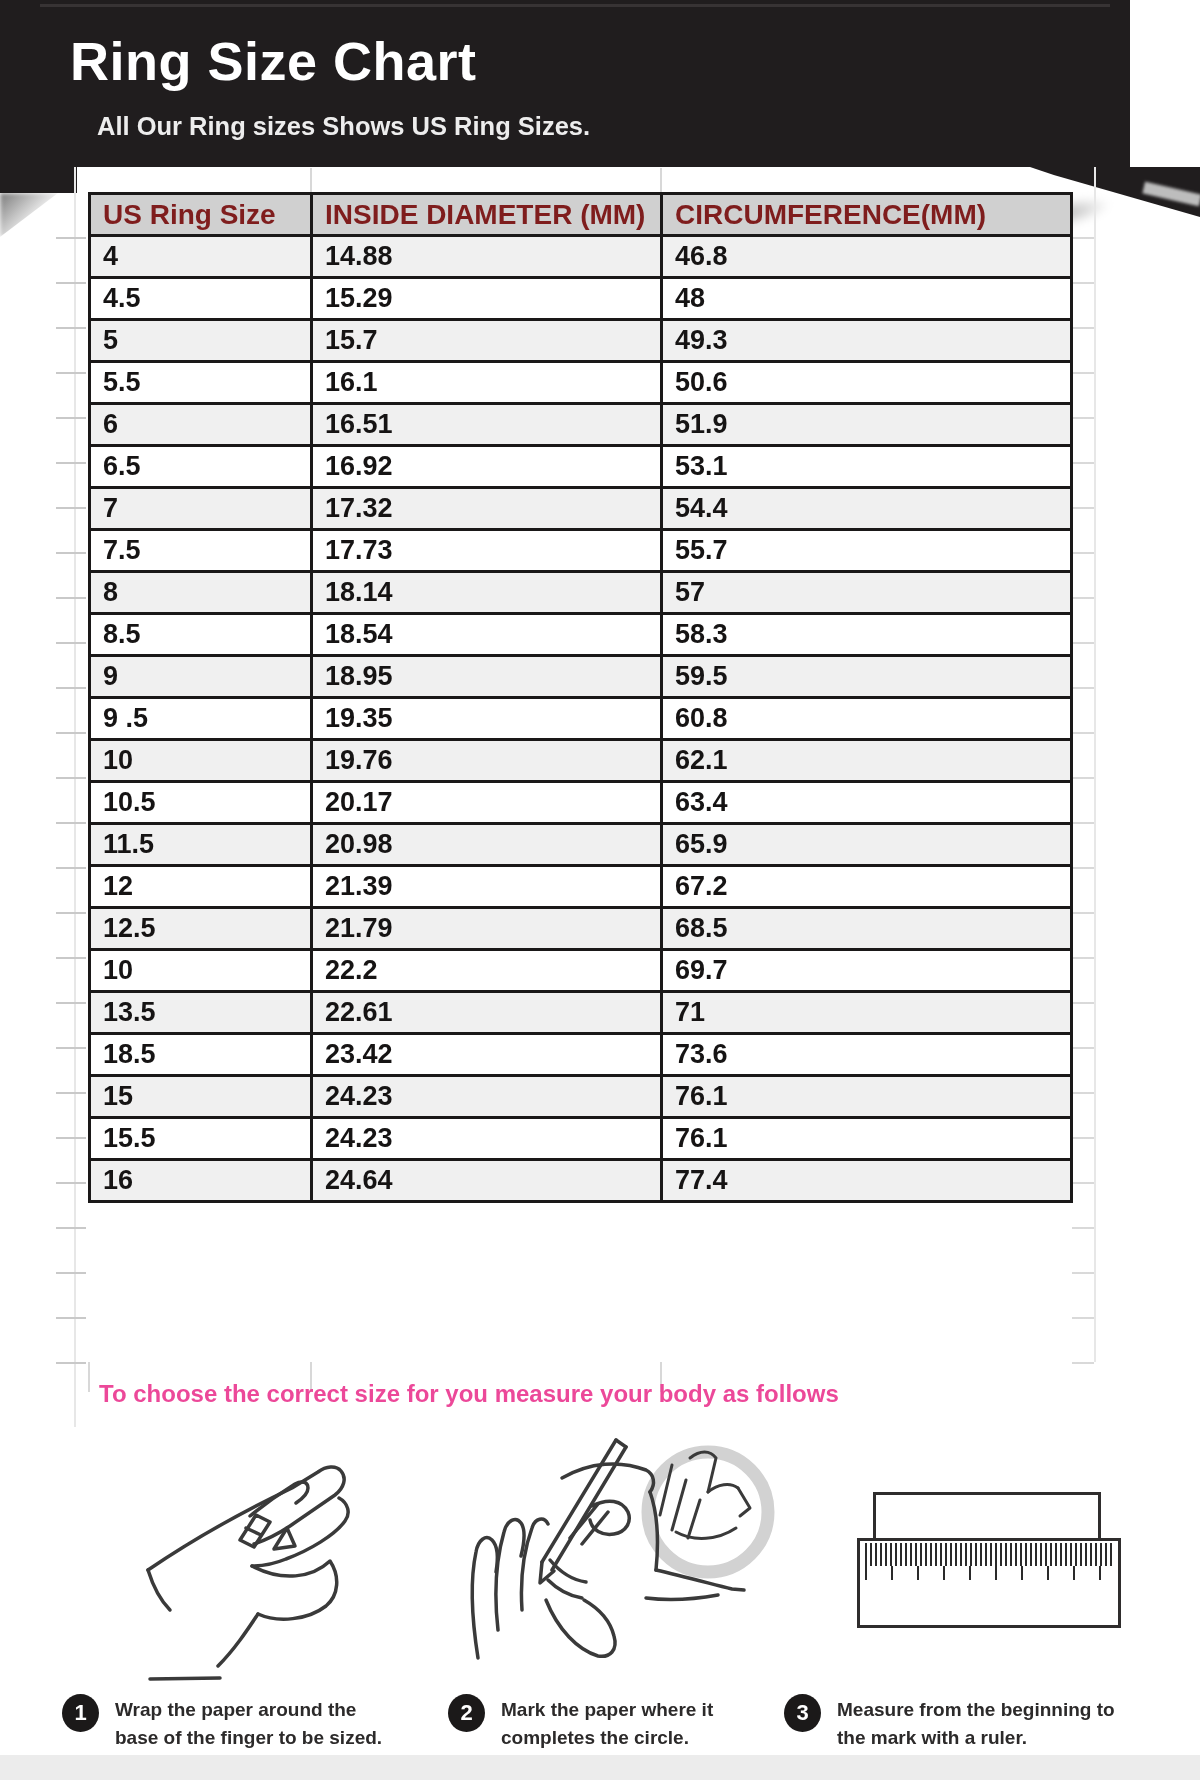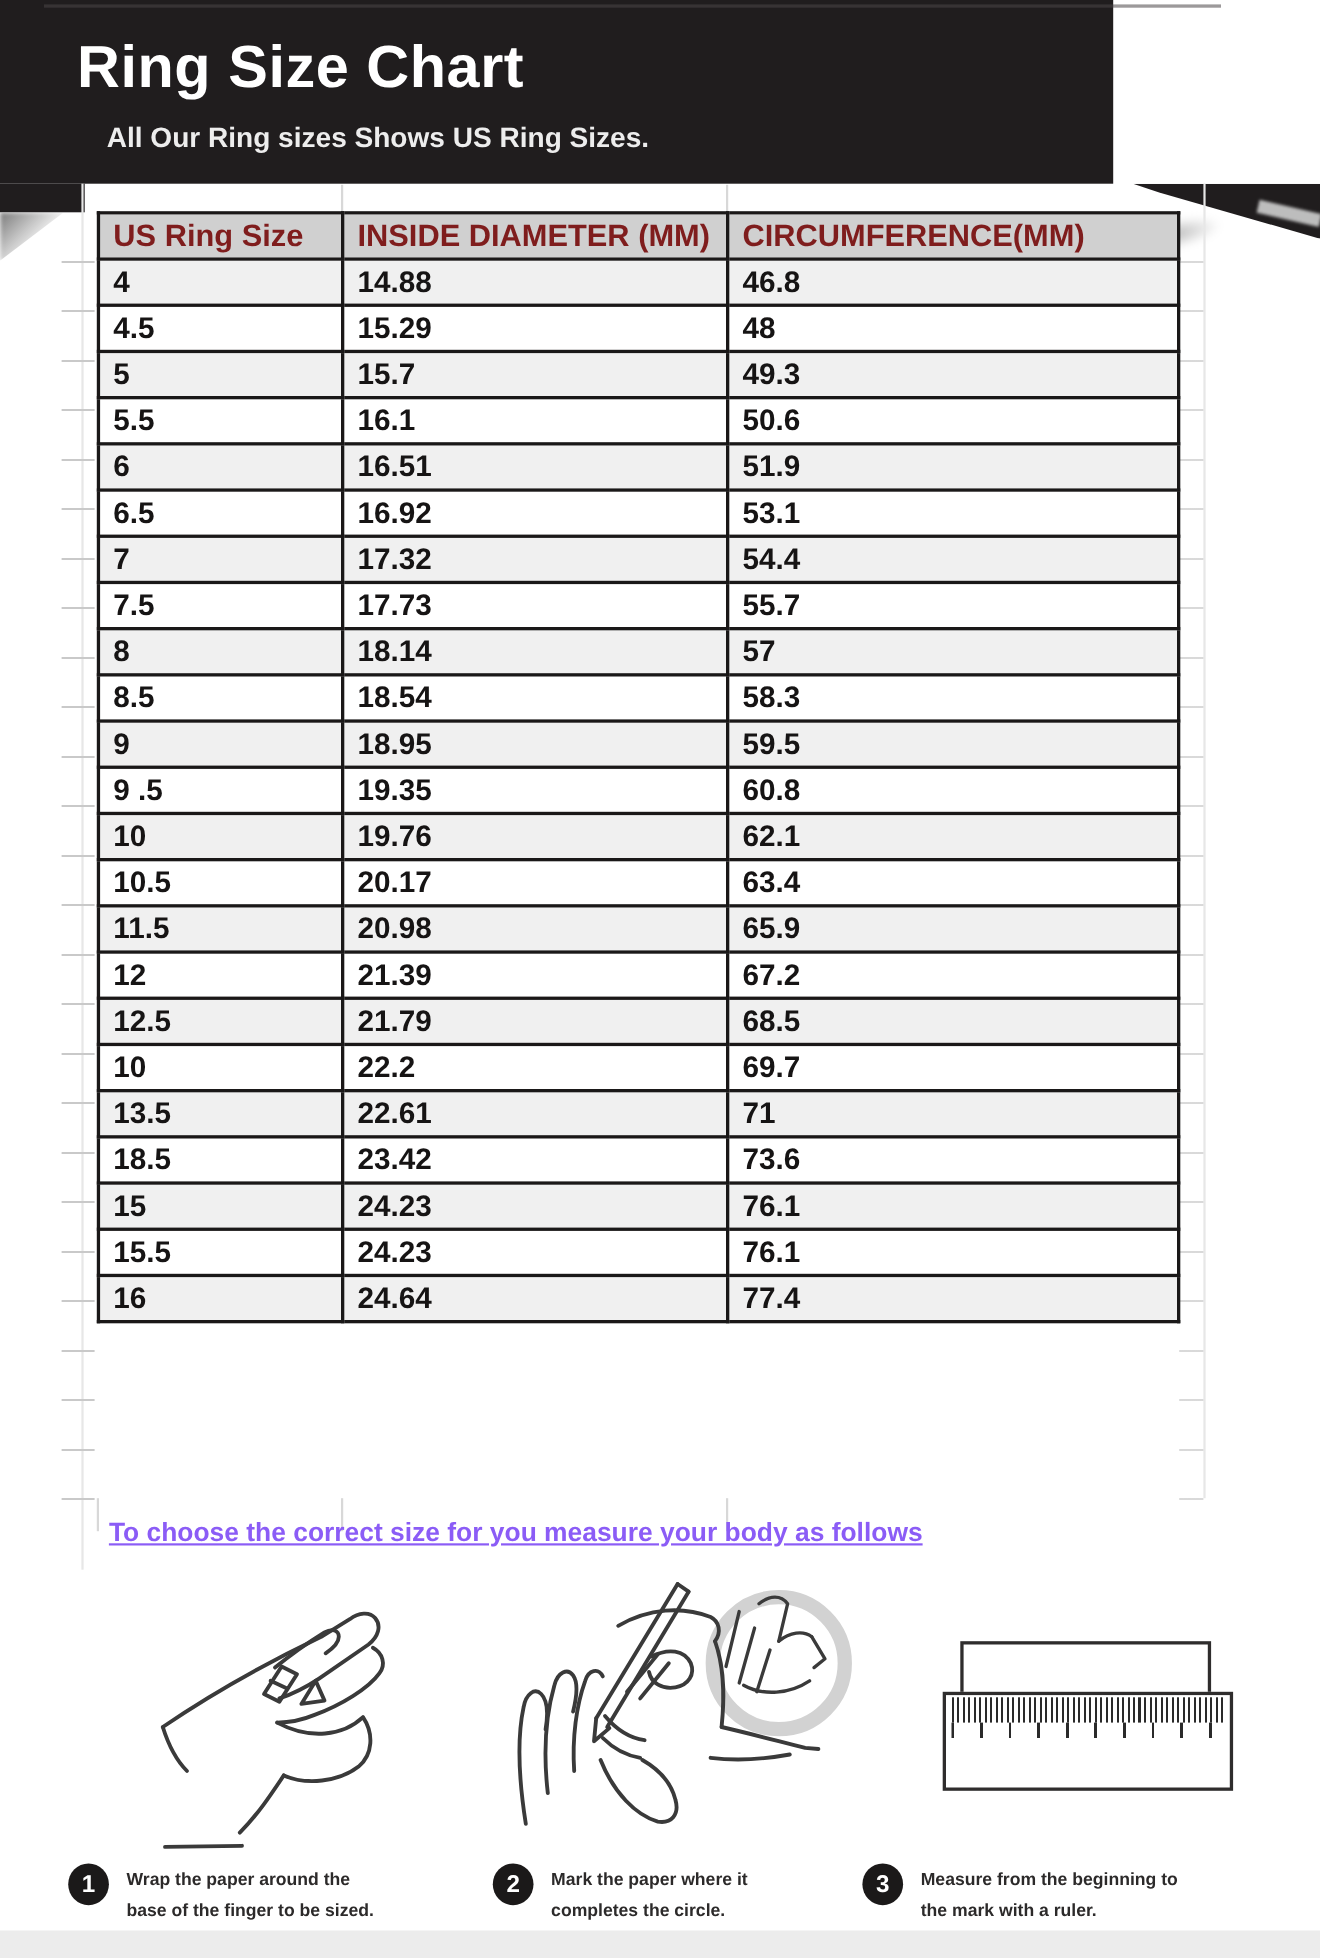--- a/index.html
+++ b/index.html
@@ -1,20 +1,20 @@
 <!DOCTYPE html>
 <html><head>
 <meta charset="utf-8">
 <style>
   html,body{margin:0;padding:0;background:#fff;}
   .page{position:relative;width:1200px;height:1780px;background:#ffffff;overflow:hidden;
         font-family:"Liberation Sans","DejaVu Sans",sans-serif;color:#141212;}
 
   
-  .banner{position:absolute;left:0;top:0;width:1012px;height:167px;background:#201d1e;}
+  .banner{position:absolute;left:0;top:0;width:1130px;height:167px;background:#201d1e;}
   .banner-topline{position:absolute;left:40px;top:4px;width:1070px;height:3px;background:#4a4647;opacity:.55;}
   .banner-title{position:absolute;left:70px;top:30px;font-size:54px;font-weight:bold;color:#ffffff;letter-spacing:.5px;}
   .banner-subtitle{position:absolute;left:69px;top:112px;font-size:25.5px;font-weight:600;color:#ededed;margin-left:28px;}
   .tab-left{position:absolute;left:0;top:167px;width:77px;height:26px;background:#201d1e;}
   .curl-left{position:absolute;left:0;top:193px;width:58px;height:44px;
              background:linear-gradient(135deg,rgba(90,90,90,.8),rgba(160,160,160,.25) 55%,transparent 75%);
              clip-path:polygon(0 0,100% 0,0 100%);filter:blur(2px);}
   .tab-right{position:absolute;left:1030px;top:167px;width:170px;height:50px;background:#201d1e;
              clip-path:polygon(0 0,100% 0,100% 100%,14% 16%);}
   .curl-right-highlight{position:absolute;left:1143px;top:188px;width:58px;height:12px;background:#bdbdbd;
@@ -36,39 +36,39 @@
   
   table.ring{position:absolute;left:88px;top:192px;width:982px;border-collapse:collapse;table-layout:fixed;}
   table.ring col.c1{width:222px;} table.ring col.c2{width:350px;} table.ring col.c3{width:410px;}
   table.ring th,table.ring td{border:3px solid #1a1818;text-align:left;padding:0 0 0 12px;
         font-weight:bold;overflow:hidden;white-space:nowrap;}
   table.ring th{height:39px;background:#d0d0d0;font-size:28px;color:#7f1d1d;}
   table.ring td{height:39px;font-size:27px;background:#ffffff;color:#161414;}
   table.ring tbody tr:nth-child(odd) td{background:#f0f0f0;}
 
   
-  .note{position:absolute;left:99px;top:1380px;font-size:24px;font-weight:bold;color:#8b5cf6;text-decoration:underline;}
+  .note{position:absolute;left:99px;top:1380px;font-size:24px;font-weight:bold;color:#ec4899;}
 
   
   .illus{position:absolute;}
   .illus svg{display:block;}
 
   .ruler{position:absolute;left:855px;top:1492px;width:270px;height:140px;}
   .ruler .paper{position:absolute;left:18px;top:0;width:228px;height:66px;background:#fff;border:3px solid #2f2d2d;box-sizing:border-box;}
   .ruler .body{position:absolute;left:2px;top:46px;width:264px;height:90px;background:#fff;border:3px solid #2f2d2d;box-sizing:border-box;}
   .ruler .ticks-dense{position:absolute;left:5px;top:2px;width:250px;height:23px;
         background:repeating-linear-gradient(90deg,#2a2a2a 0 2px,transparent 2px 5px);}
   .ruler .ticks-long{position:absolute;left:5px;top:25px;width:250px;height:14px;
         background:repeating-linear-gradient(90deg,#2a2a2a 0 2.5px,transparent 2.5px 26px);}
 
   
   .step{position:absolute;display:flex;align-items:flex-start;gap:16px;top:1694px;}
   .step .badge{width:37px;height:38px;border-radius:50%;background:#1b1919;color:#fff;
         font-size:22px;font-weight:bold;display:flex;align-items:center;justify-content:center;flex:0 0 37px;}
-  .step .txt{font-size:16px;font-weight:bold;color:#2c2a2a;line-height:28px;white-space:pre-line;padding-top:2px;}
+  .step .txt{font-size:19px;font-weight:bold;color:#2c2a2a;line-height:28px;white-space:pre-line;padding-top:2px;}
 
   .bottom-strip{position:absolute;left:0;top:1755px;width:1200px;height:25px;background:#ececec;}
 </style>
 </head>
 <body>
 
 <div class="page">
 
   <div class="banner">
     <div class="banner-topline"></div>

